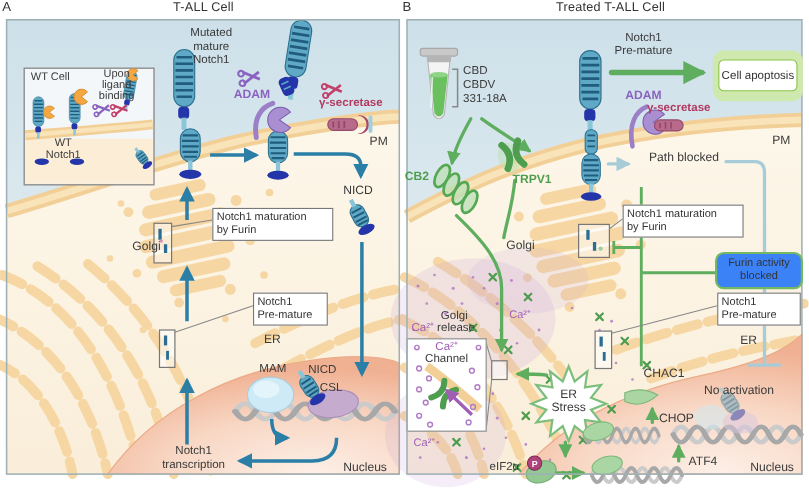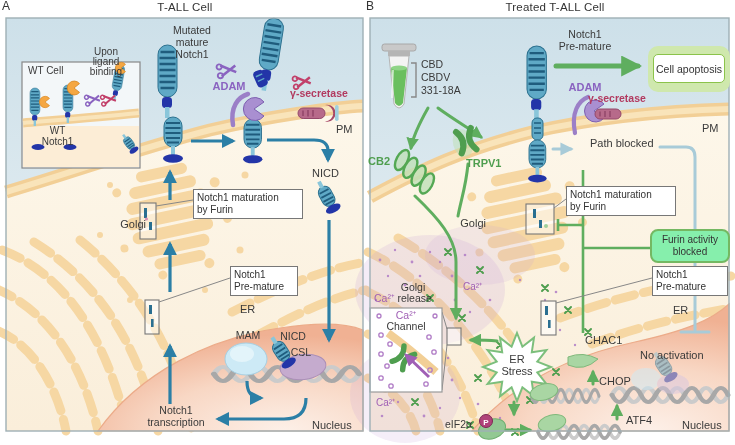--- a/index.html
+++ b/index.html
@@ -9,21 +9,21 @@
   svg.base{position:absolute;left:0;top:0}
   .lbl{position:absolute;font-size:10.5px;line-height:1.12;color:#3a3a3a;white-space:pre-line}
   .ctr{text-align:center}
   .rt{text-align:right}
   .t11{font-size:11px}
   .t10{font-size:10px}
   .title{font-size:11.5px;color:#333;letter-spacing:.2px}
   .panel-letter{font-size:12px;color:#333}
   .box{position:absolute;background:#fff;border:1.2px solid #777;color:#333;
     font-size:10px;line-height:1.18;text-align:left;padding:2px 3px;white-space:pre-line}
-  .gbox{position:absolute;background:#86efac;border:2px solid #74b862;border-radius:8px;color:#333;
+  .gbox{position:absolute;background:#3b82f6;border:2px solid #74b862;border-radius:8px;color:#333;
     font-size:10px;line-height:1.2;text-align:center;padding:3px 4px;white-space:pre-line}
   .apo-outer{position:absolute;left:648px;top:46px;width:82px;height:46px;background:#cfe8ad;border-radius:10px}
   .apo-inner{position:absolute;left:653px;top:54px;width:72px;height:29px;background:#fff;
     border:1.5px solid #8bc34a;border-radius:5px;display:flex;align-items:center;justify-content:center;
     font-size:10.5px;color:#333}
   .purple{color:#a05fb5}
   .maroon{color:#b23a60;font-weight:bold}
   .vio{color:#8a63c0;font-weight:bold}
   .grn{color:#4f9e4f;font-weight:bold}
 </style>
@@ -407,21 +407,21 @@
     </g>
   </g>
 
   <rect x="6" y="18" width="357" height="413" fill="none" stroke="#9fb0b5" stroke-width="1.4"></rect>
   <rect x="370" y="18" width="359" height="413" fill="none" stroke="#9fb0b5" stroke-width="1.4"></rect>
 </svg>
 
 <div class="lbl panel-letter" style="left:2px;top:0px">A</div>
 <div class="lbl title ctr" style="left:95px;top:1px;width:180px">T-ALL Cell</div>
 <div class="lbl t10" style="left:28px;top:65px">WT Cell</div>
-<div class="lbl t10 ctr" style="left:80px;top:47px;width:52px;line-height:1.02">Upon
+<div class="lbl t10 ctr" style="left:80px;top:63px;width:52px;line-height:1.02">Upon
 ligand
 binding</div>
 <div class="lbl t10 ctr" style="left:30px;top:126px;width:55px;line-height:1.05">WT
 Notch1</div>
 <div class="lbl ctr" style="left:163px;top:25px;width:58px">Mutated
 mature
 Notch1</div>
 <div class="lbl vio t11 ctr" style="left:206px;top:80px;width:46px">ADAM</div>
 <div class="lbl maroon ctr" style="left:283px;top:88px;width:72px">γ-secretase</div>
 <div class="lbl t11" style="left:336px;top:123px">PM</div>

